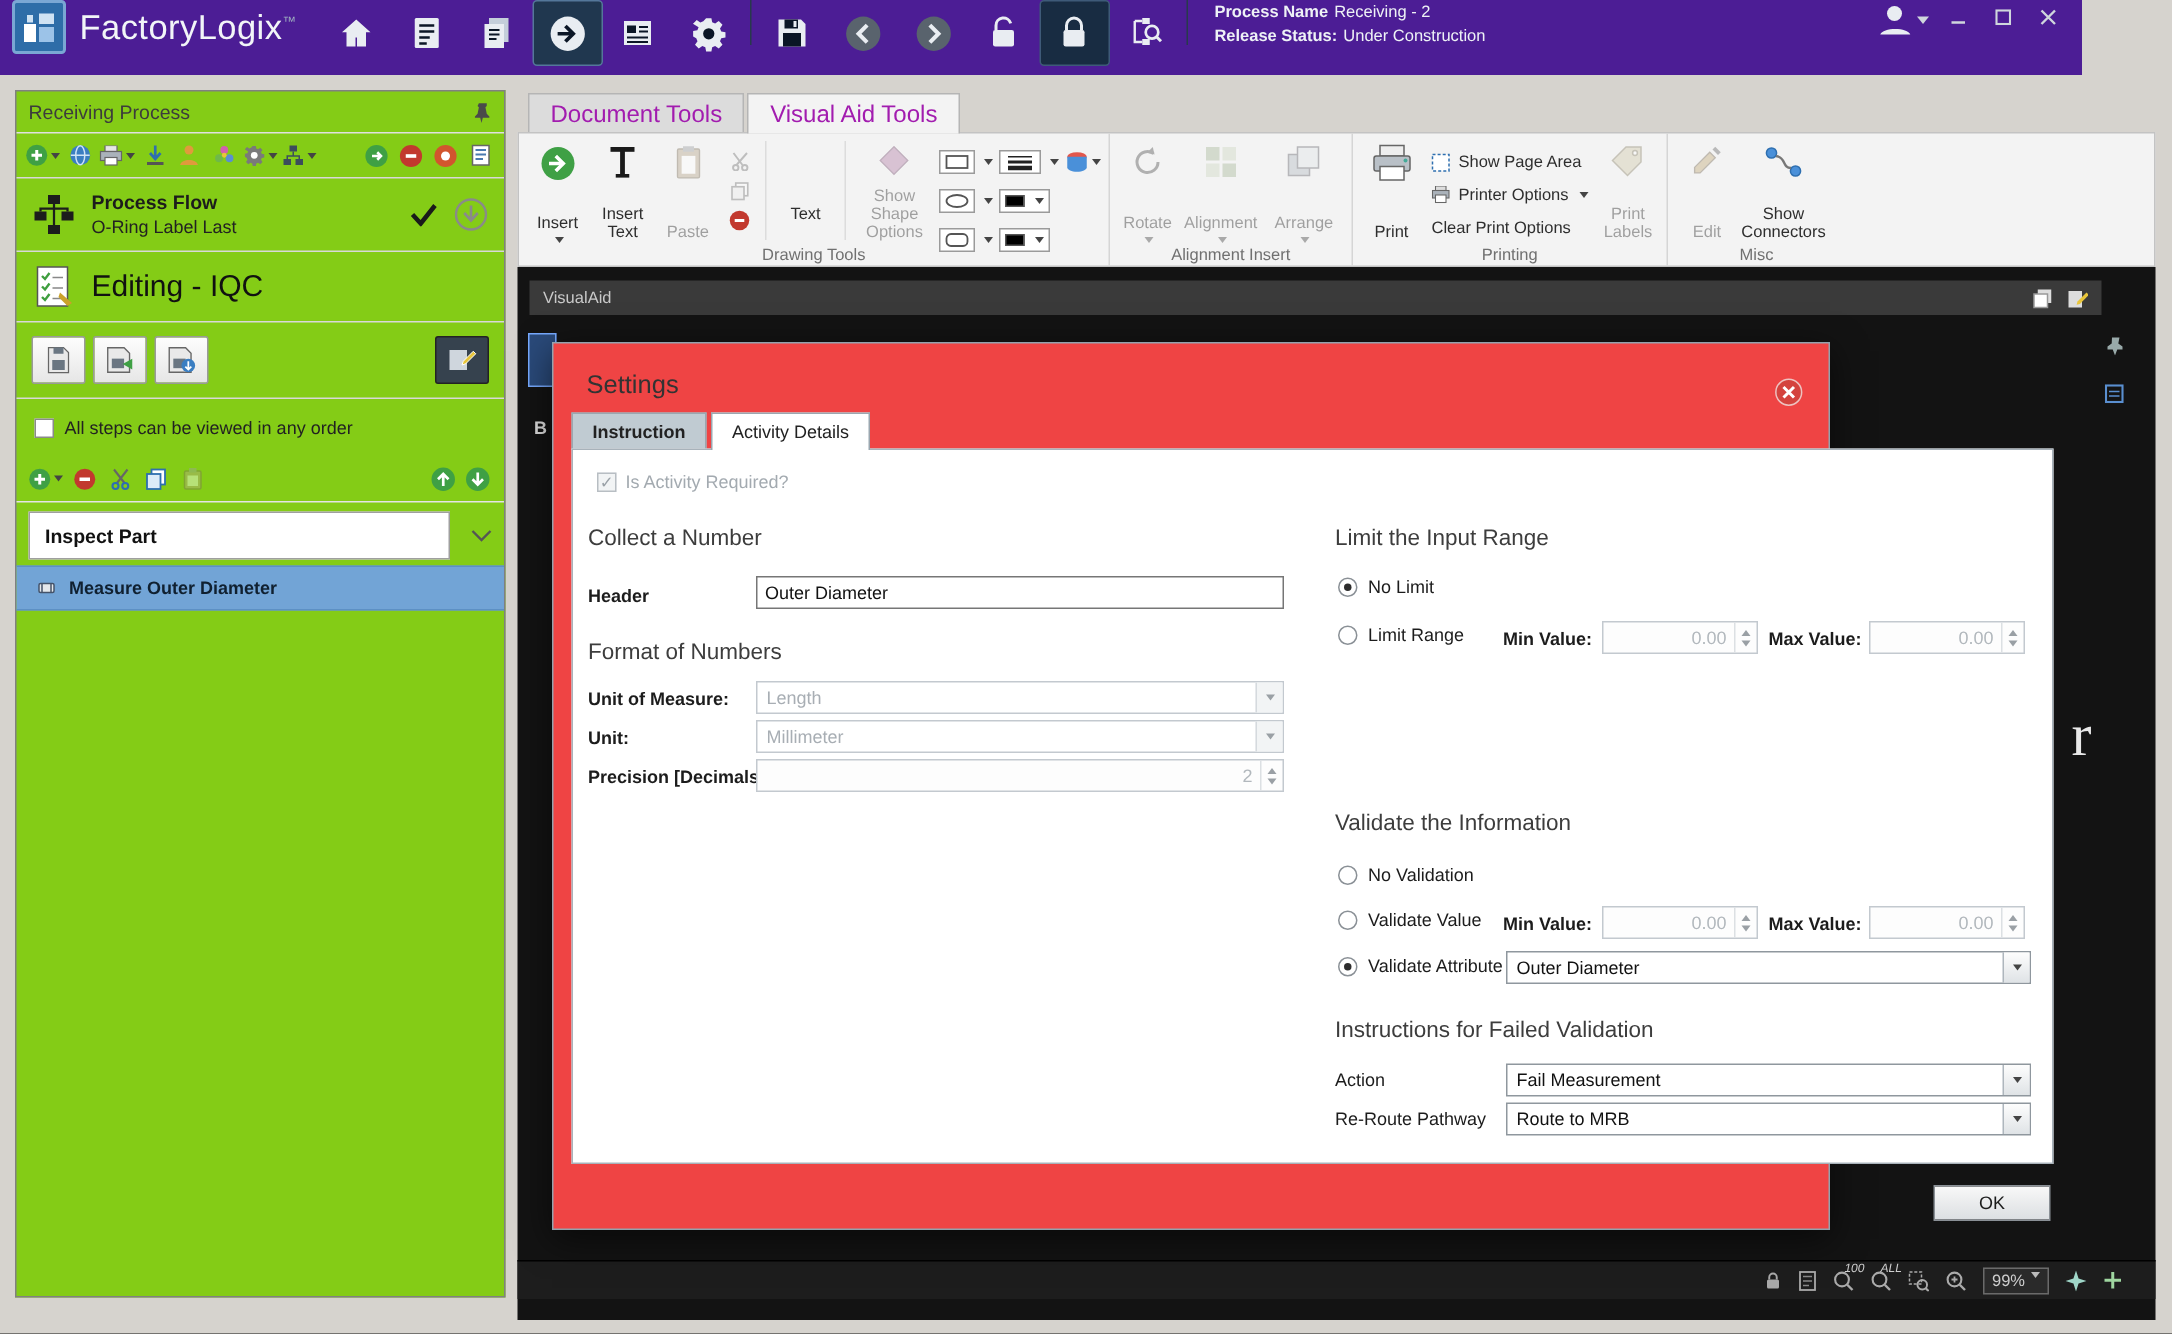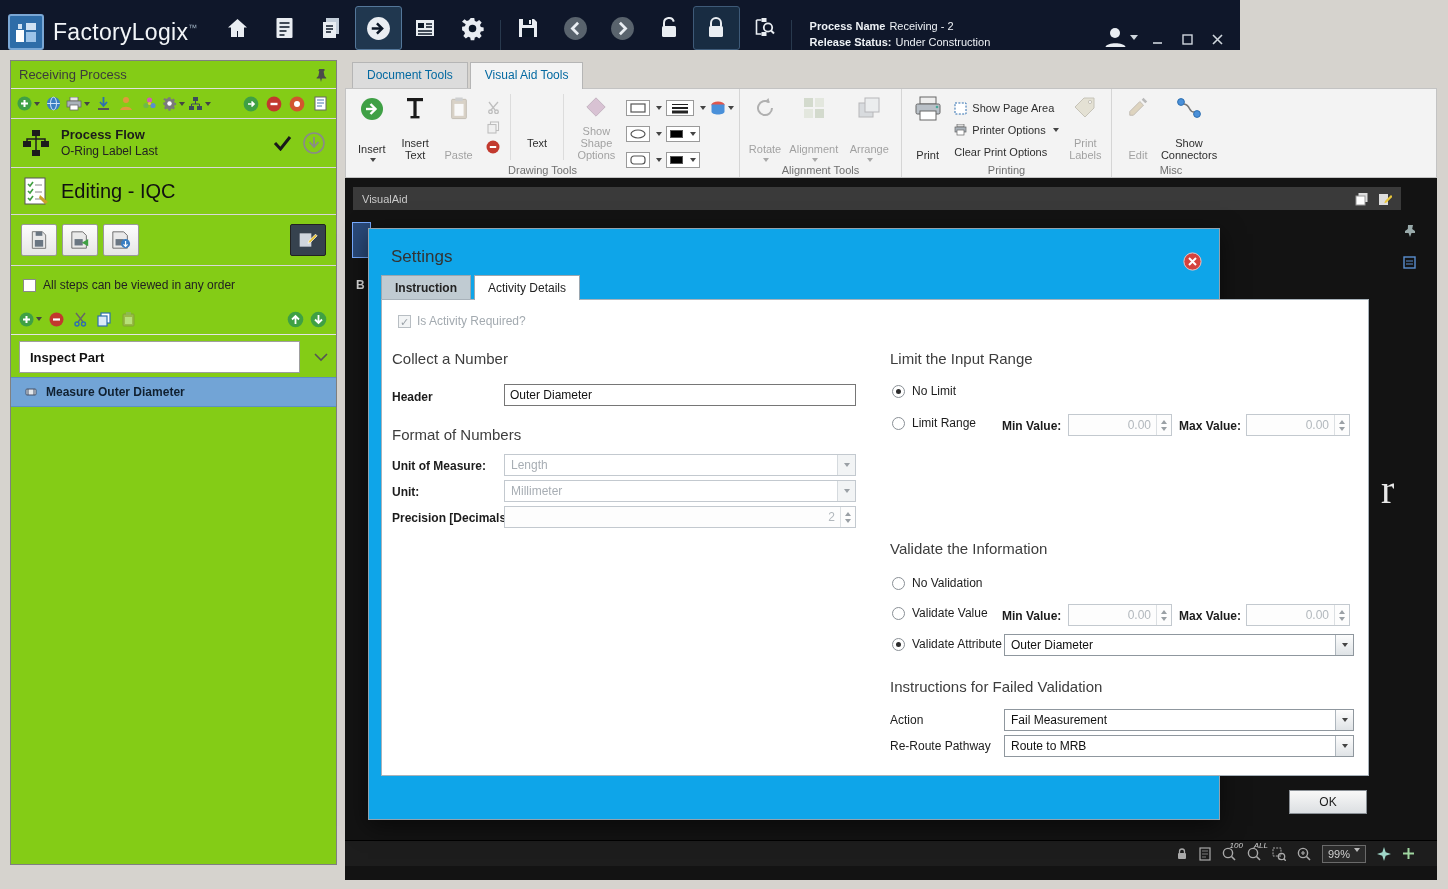--- a/index.html
+++ b/index.html
@@ -2,21 +2,21 @@
 <html><head>
 <meta charset="utf-8">
 <style>
 *{margin:0;padding:0;box-sizing:border-box}
 html,body{width:1448px;height:889px}
 body{position:relative;font-family:"Liberation Sans",sans-serif;background:#d6d3ce;overflow:hidden;font-size:12px;color:#222}
 svg{display:block}
 b{font-weight:bold}
 
 
-.titlebar{position:absolute;left:0;top:0;width:1240px;height:50px;background:#0f172a;display:flex;align-items:flex-end;color:#eef2f6}
+.titlebar{position:absolute;left:0;top:0;width:1388px;height:50px;background:#4c1d95;display:flex;align-items:flex-start;color:#eef2f6}
 .logo{display:flex;align-items:center;gap:9px;padding:0 16px 0 8px}
 .logo-badge{width:36px;height:36px;background:#2e6da8;border:2px solid #7aa7d4;border-radius:3px;display:flex;align-items:center;justify-content:center}
 .logo-text{font-size:23px;color:#f2f5f8;letter-spacing:.3px}
 .logo-text sup{font-size:9px;color:#9fb0c0;vertical-align:super}
 .tb-ico{width:47px;height:44px;display:flex;align-items:center;justify-content:center;cursor:pointer;border-radius:3px;position:relative}
 .tb-ico.active{background:#1d3petc}
 .tb-ico.active{background:#20374f;border:1px solid #54779a}
 .tb-ico.pressed{background:#182c42;border:1px solid #3e5a78}
 .tb-sep{width:1px;height:30px;background:#28394d;margin:0 4px}
 .proc-info{font-size:11px;line-height:16px;margin-left:14px;white-space:nowrap}
@@ -47,21 +47,21 @@
 .cbx{width:13px;height:13px;border:1px solid #8a8a8a;background:#fff;display:inline-block;flex:none}
 .cb-row{display:flex;align-items:center;gap:7px;padding:12px 10px 12px 12px;font-size:12px;color:#222}
 .steplist-head{margin:4px 6px 0;border:1px solid #b8b8b8;background:#fbfbfb;height:24px;display:flex;align-items:center;padding:0 8px;font-size:12px;color:#333}
 .steplist-tools{display:flex;align-items:center;gap:4px;padding:4px 8px;border-bottom:1px solid #e4e4e4}
 .step-group{margin:6px 8px 4px;display:flex;align-items:center}
 .step-box{flex:1;border:1px solid #9f9f9f;background:#fff;height:32px;display:flex;align-items:center;padding:0 10px;font-size:13px;font-weight:bold;color:#111;margin-right:14px;cursor:pointer}
 .step-item{height:30px;background:#72a4d6;border-top:1px solid #5d90c4;border-bottom:1px solid #5d90c4;display:flex;align-items:center;gap:9px;padding:0 10px 0 14px;font-size:12px;font-weight:bold;color:#102030;cursor:pointer}
 
 
 .tabs-row{position:absolute;left:352px;top:62px;height:27px;display:flex;gap:2px}
-.rtab{padding:5px 14px 0;font-size:12px;color:#0369a1;background:#dcdcdc;border:1px solid #b5b5b5;border-bottom:none;cursor:pointer}
+.rtab{padding:5px 14px 0;font-size:16px;color:#a21caf;background:#dcdcdc;border:1px solid #b5b5b5;border-bottom:none;cursor:pointer}
 .rtab.active{background:#f3f3f3;position:relative;z-index:2}
 .ribbon{position:absolute;left:345px;top:88px;width:1092px;height:90px;background:#f3f3f3;border:1px solid #c3c3c3;display:flex}
 .rgroup{position:relative;border-right:1px solid #d5d5d5;padding:3px 5px 16px;flex:none}
 .rg-label{position:absolute;left:0;right:0;bottom:1px;text-align:center;font-size:11px;color:#707070}
 .rg-items{display:flex;align-items:stretch;height:70px;gap:2px}
 .bigbtn{width:42px;display:flex;flex-direction:column;align-items:center;padding-top:4px;gap:2px;font-size:11px;color:#2e2e2e;text-align:center;line-height:12px;cursor:pointer;border-radius:2px}
 .bigbtn.wide{width:56px}
 .bigbtn .cap{margin-top:auto;padding-bottom:1px}
 .disabled{opacity:.42;filter:grayscale(55%)}
 .minicol{display:flex;flex-direction:column;justify-content:space-between;padding:5px 2px;align-items:center}
@@ -82,21 +82,21 @@
 .thumb-label{position:absolute;left:11px;top:100px;color:#ddd;font-size:12px;font-weight:bold}
 .artifact{position:absolute;left:1036px;top:288px;color:#e8e8e8;font-size:40px;font-family:"Liberation Serif",serif}
 .side-ico{position:absolute;cursor:pointer}
 .statusbar{position:absolute;left:0;bottom:14px;width:1092px;height:26px;background:#1d1d1d;border-top:1px solid #000;display:flex;align-items:center;justify-content:flex-end;gap:11px;padding-right:22px}
 .sb-ico{position:relative;display:flex;align-items:center;justify-content:center;cursor:pointer}
 .sb-sup{position:absolute;top:-6px;right:-7px;font-size:8px;color:#cfcfcf}
 .zoombox{border:1px solid #6a6a6a;background:#2a2a2a;color:#cfcfcf;font-size:11px;padding:2px 5px;display:flex;gap:4px;cursor:pointer}
 .zcar{width:0;height:0;border-left:3px solid transparent;border-right:3px solid transparent;border-top:4px solid #bbb}
 
 
-.dialog{position:absolute;left:368px;top:228px;width:852px;height:592px;background:#0ea5e9;border:1px solid #93a2ad;box-shadow:0 6px 22px rgba(0,0,0,.55)}
+.dialog{position:absolute;left:368px;top:228px;width:852px;height:592px;background:#ef4444;border:1px solid #93a2ad;box-shadow:0 6px 22px rgba(0,0,0,.55)}
 .dlg-title{position:absolute;left:22px;top:18px;font-size:17px;color:#333}
 .dlg-close{position:absolute;right:17px;top:23px;cursor:pointer}
 .dtab{position:absolute;top:46px;height:25px;padding:5px 13px 0;font-size:12px;border:1px solid #9aa7b0;border-bottom:none;background:#c0cbd2;color:#222;cursor:pointer}
 .dtab.active{background:#fff;z-index:2}
 .dlg-panel{position:absolute;left:12px;top:70px;width:988px;height:477px;background:#fff;border:1px solid #a8b2ba}
 .sec{position:absolute;font-size:15px;color:#3d3d3d}
 .lbl{position:absolute;font-size:12px;color:#1c1c1c;font-weight:bold;white-space:nowrap}
 .lbl.rg{font-weight:normal}
 .gray-cb{position:absolute;display:flex;align-items:center;gap:6px;font-size:12px;color:#a3aab0}
 .gcb{width:13px;height:13px;border:1px solid #b8bec3;background:#f2f4f5;color:#9aa1a7;font-size:11px;line-height:12px;text-align:center}
@@ -631,21 +631,21 @@
       </span>
       <span class="bigbtn wide disabled">
         <svg width="24" height="24">
             <rect x="2" y="7" width="14" height="14" fill="#aebdcc" stroke="#667"></rect>
             <rect x="8" y="2" width="14" height="14" fill="#dce6ef" stroke="#667"></rect>
           </svg>
         <span class="cap">Arrange</span>
           <span class="caret"></span>
       </span>
     </div>
-    <div class="rg-label">Alignment Tools</div>
+    <div class="rg-label">Alignment Insert</div>
   </div>
 
   <div class="rgroup" style="width:210px">
     <div class="rg-items">
       <span class="bigbtn">
         <svg width="28" height="26" viewBox="0 0 28 26">
             <rect x="6" y="1" width="16" height="7" fill="#eee" stroke="#666"></rect>
             <rect x="2" y="8" width="24" height="10" rx="1.5" fill="#b9c0c7" stroke="#666"></rect>
             <rect x="6" y="15" width="16" height="9" fill="#fff" stroke="#666"></rect>
             <circle cx="23" cy="11" r="1.3" fill="#4a9"></circle>

